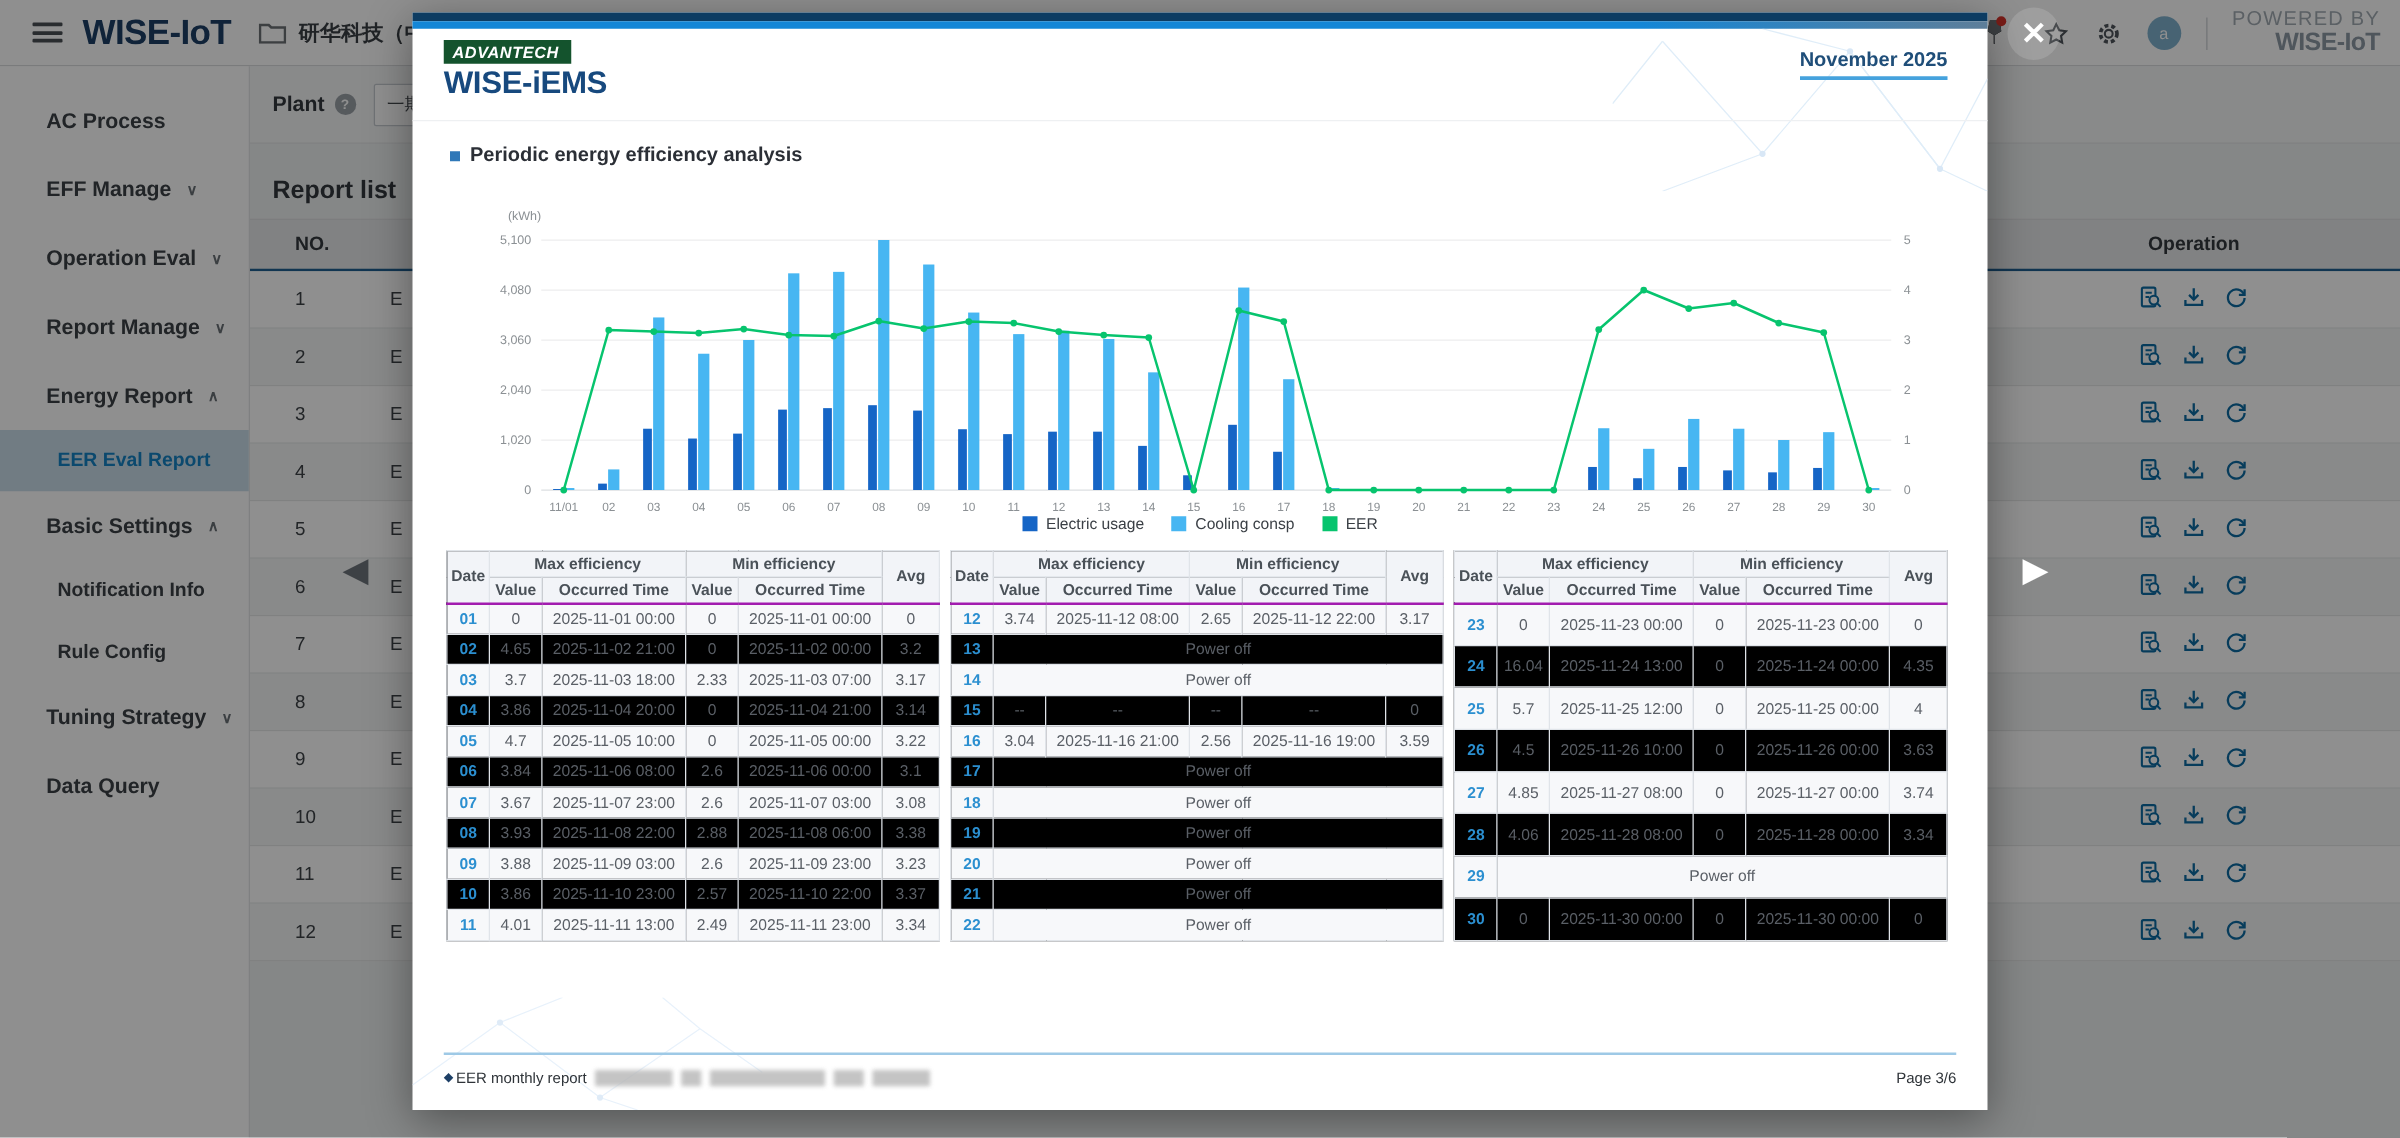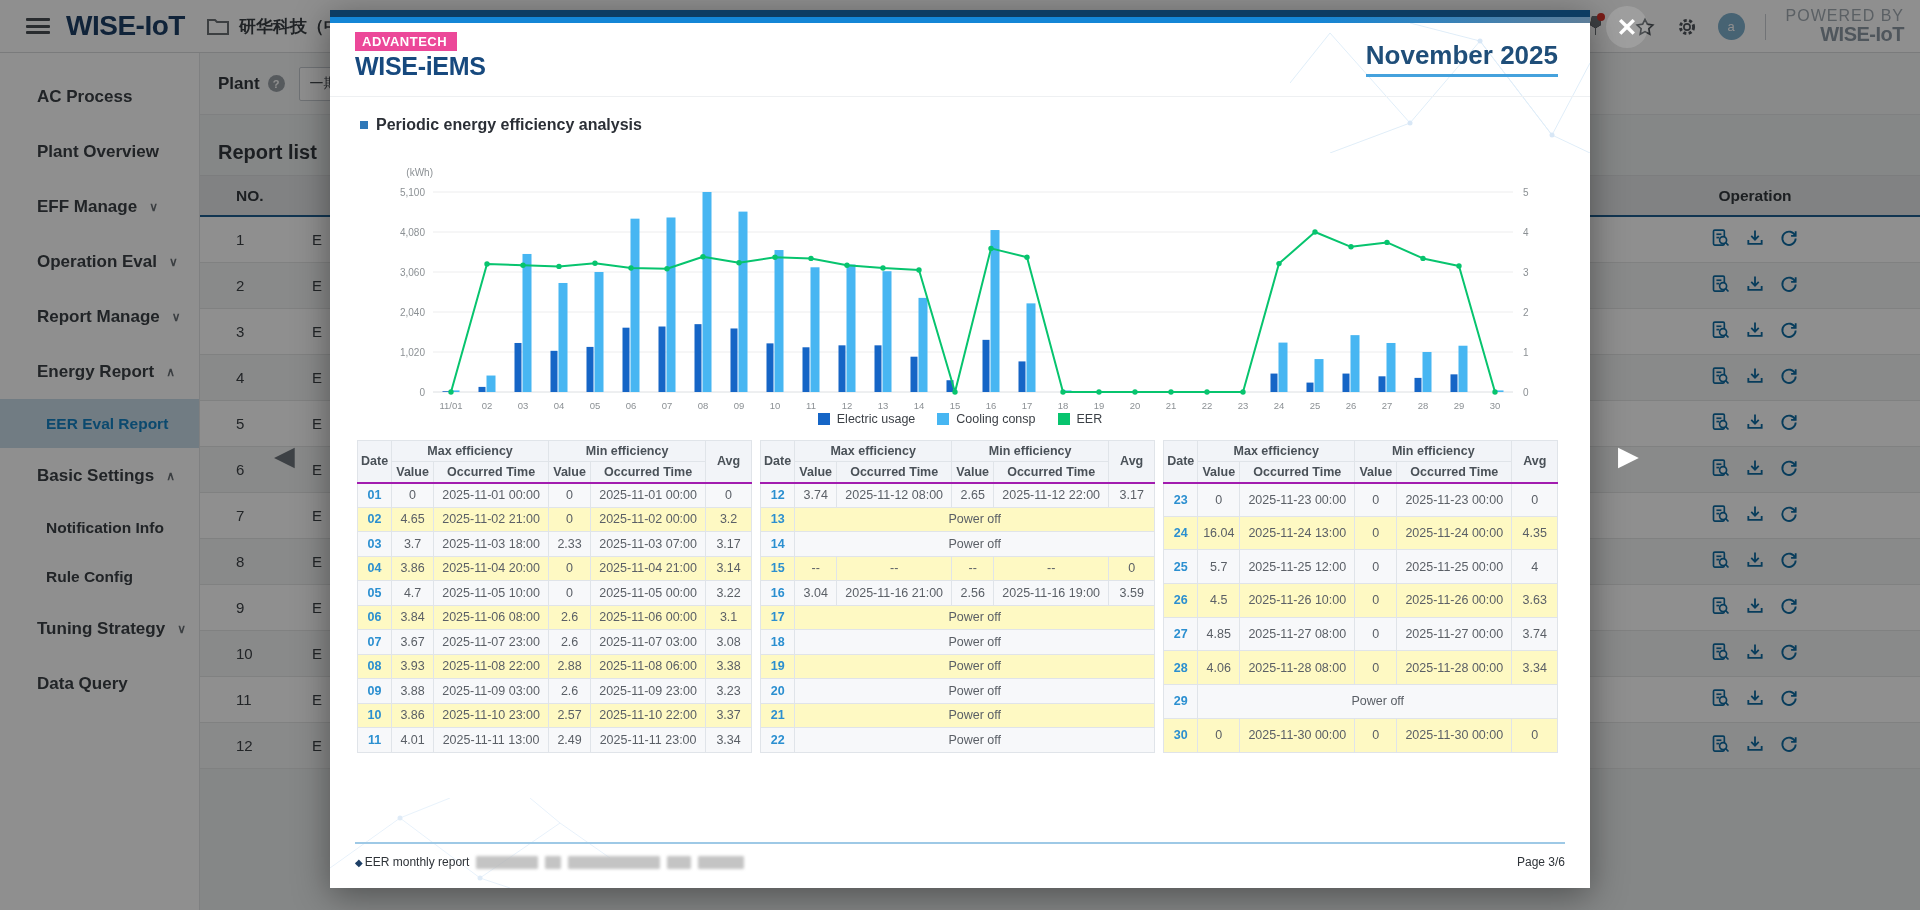--- a/index.html
+++ b/index.html
@@ -66,36 +66,36 @@
   .nav-arrow { position:absolute; top:440px; font-size:27px; z-index:70; cursor:pointer; }
   #arrow-prev { left:274px; color:#3d4145; }
   #arrow-next { left:1618px; color:#ffffff; }
 
   
   #modal { position:absolute; left:330px; top:10px; width:1260px; height:878px; background:#fff;
     z-index:60; box-shadow:0 8px 34px rgba(0,0,0,0.4); }
   .stripe1 { position:absolute; left:0; top:0; width:100%; height:7px; background:#0d3c62; }
   .stripe2 { position:absolute; left:0; top:7px; width:100%; height:6px;
     background:linear-gradient(90deg,#1486d6 0%,#1486d6 78%,#5e7e99 100%); }
-  .adv-box { position:absolute; left:25px; top:22px; background:#ec4899; color:#fff; font-weight:800;
-    font-size:13px; letter-spacing:0.5px; padding:2px 10px 2px 7px; }
+  .adv-box { position:absolute; left:25px; top:22px; background:#14532d; color:#fff; font-weight:800;
+    font-style:italic; font-size:13px; letter-spacing:0.5px; padding:2px 10px 2px 7px; }
   .product { position:absolute; left:25px; top:42px; font-size:25px; font-weight:800; color:#17497e; letter-spacing:-0.3px; }
-  .period { position:absolute; right:32px; top:30px; font-size:26px; font-weight:600; color:#1f4e79;
+  .period { position:absolute; right:32px; top:30px; font-size:16px; font-weight:600; color:#1f4e79;
     border-bottom:3px solid #45a2dd; padding-bottom:3px; }
   .m-sep { position:absolute; left:0; top:86px; width:100%; height:1px; background:#eef0f2; }
   .section-title { position:absolute; left:30px; top:106px; display:flex; align-items:center; gap:8px;
     font-size:16px; font-weight:700; color:#2b2f36; }
   .sq-bullet { width:8px; height:8px; background:#2f78b8; }
   #chart { position:absolute; left:45px; top:138px; width:1170px; height:268px;margin-top:16px; }
   #legend { position:absolute; left:0; top:402px; width:100%; display:flex; justify-content:center; gap:22px; }
   .lg-item { display:flex; align-items:center; gap:7px; font-size:12.5px; color:#3a3f45; }
   .lg-sw { width:12px; height:12px; }
 
   #tables { position:absolute; left:27px; top:430px; display:flex; gap:8px; }
-  table.rpt { border-collapse:collapse; font-size:12.5px; color:#5a5f66; background:#fef9c3; }
+  table.rpt { border-collapse:collapse; font-size:12.5px; color:#5a5f66; background:#000000; }
   .rpt th, .rpt td { border:1px solid #e0e4e9; text-align:center; padding:0 3px; height:24.5px; }
   .rpt thead th { background:#f2f4f8; color:#4a5158; font-weight:600; height:21px; }
   .rpt tbody tr:first-child td { border-top:2px solid #a21caf; }
   .rpt tbody tr:nth-child(odd) { background:#f7f8fa; }
   .rpt td.date { color:#2b8fd0; font-weight:700; }
   .rpt td.poff { color:#5a5f66; }
 
   #m-footer { position:absolute; left:25px; top:832px; width:1210px; border-top:2px solid #9ec9e6;
     padding-top:11px; display:flex; justify-content:space-between; align-items:flex-start; }
   .f-left { display:flex; align-items:center; font-size:12px; color:#2e3338; }
@@ -139,23 +139,20 @@
   </div>
   <svg class="pin-ic" width="22" height="26" viewBox="0 0 22 26">
     <path d="M7 4l8 0 1 9 -5 3 0 7 -1 0 0 -7 -5 -3z" fill="#6d7artha"></path>
     <path d="M7 4l8 0 1 9-5 3v7h-1v-7l-5-3z" fill="#6d7378"></path>
     <circle cx="16" cy="5" r="4" fill="#d9342b"></circle>
   </svg>
 
   <div id="sidebar">
       <div class="side-item">
         <span>AC Process</span>
-      </div>
-      <div class="side-item">
-        <span>Plant Overview</span>
       </div>
       <div class="side-item">
         <span>EFF Manage</span>
         <span class="chev">∨</span>
       </div>
       <div class="side-item">
         <span>Operation Eval</span>
         <span class="chev">∨</span>
       </div>
       <div class="side-item">

